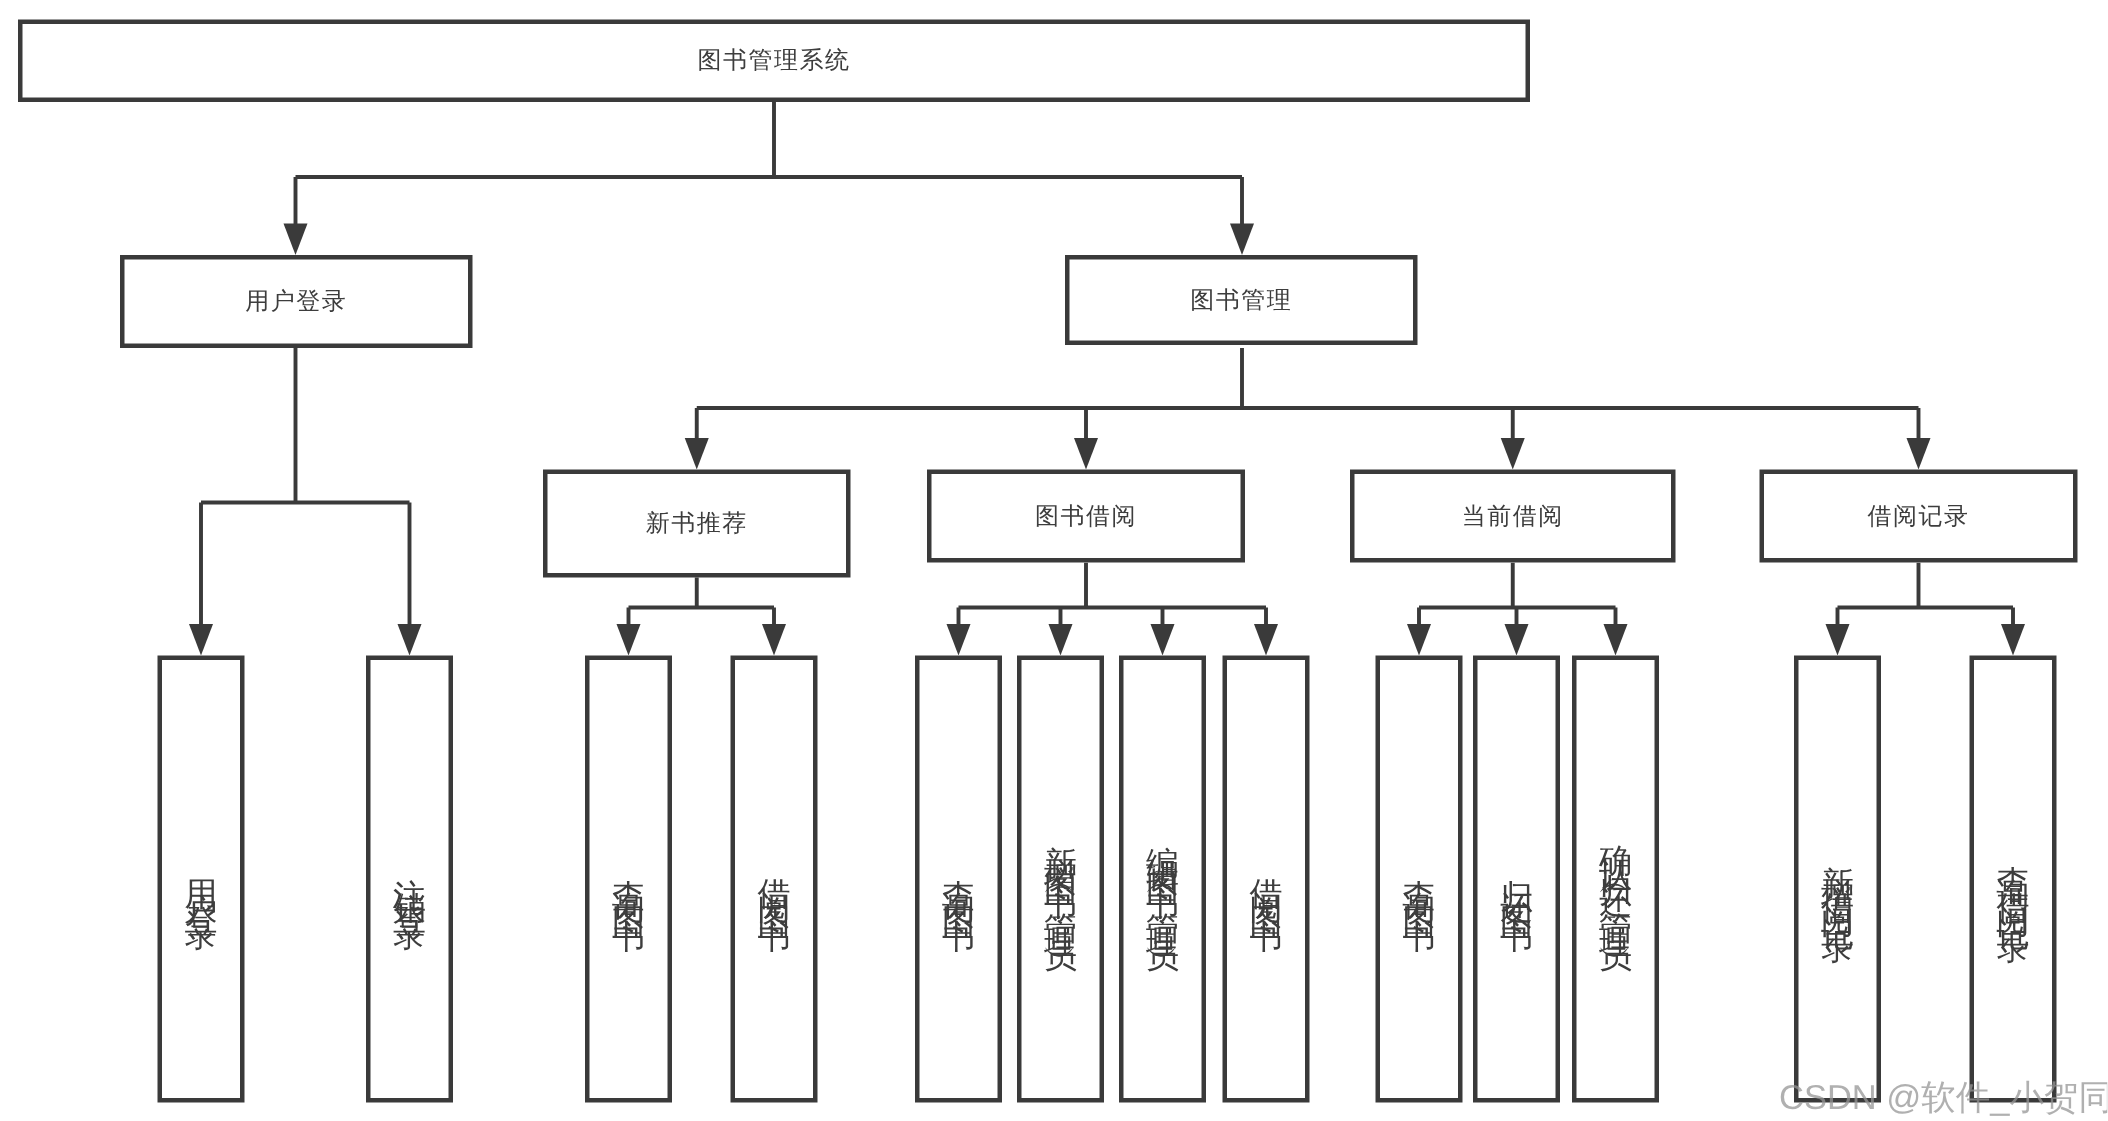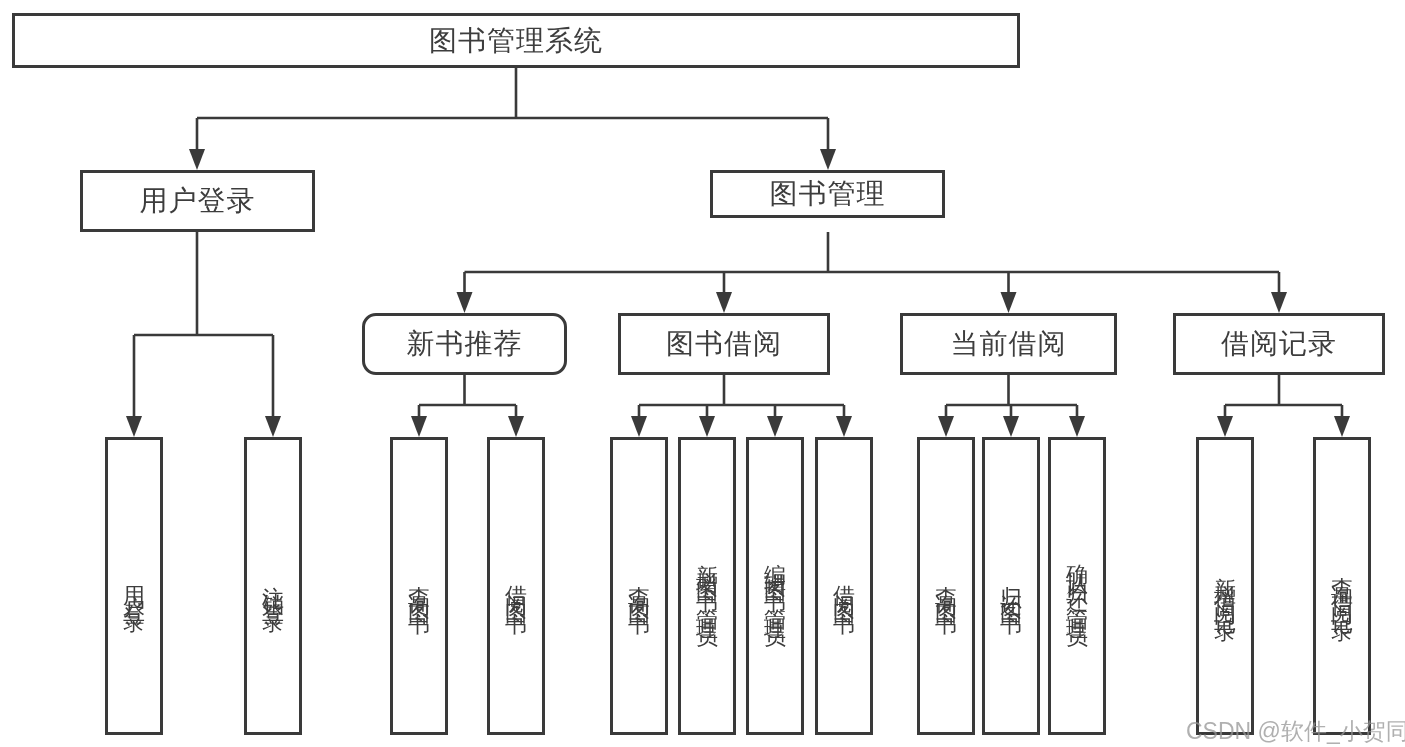--- a/index.html
+++ b/index.html
@@ -26,21 +26,21 @@
     box-sizing: border-box;
     background: #ffffff;
     border: 3px solid #3a3a3a;
     display: flex;
     align-items: center;
     justify-content: center;
     color: #3d3d3d;
     z-index: 2;
   }
   .box.h span {
-    font-size: 28px;
+    font-size: 16px;
     letter-spacing: 1px;
     white-space: nowrap;
   }
   .box.v span {
     writing-mode: vertical-rl;
     text-orientation: mixed;
     font-size: 22px;
     letter-spacing: 9px;
     line-height: 1;
     white-space: nowrap;
@@ -93,25 +93,25 @@
     </g>
   </svg>
 
   <div class="box h" style="left:12px; top:13px; width:1008px; height:55px;">
     <span>图书管理系统</span>
   </div>
 
   <div class="box h" style="left:80px; top:170px; width:235px; height:62px;">
     <span>用户登录</span>
   </div>
-  <div class="box h" style="left:710px; top:170px; width:235px; height:48px;">
+  <div class="box h" style="left:710px; top:170px; width:235px; height:60px;">
     <span>图书管理</span>
   </div>
 
-  <div class="box h" style="left:362px; top:313px; width:205px; height:62px;border-radius:14px;">
+  <div class="box h" style="left:362px; top:313px; width:205px; height:72px;">
     <span>新书推荐</span>
   </div>
   <div class="box h" style="left:900px; top:313px; width:217px; height:62px;">
     <span>当前借阅</span>
   </div>
   <div class="box h" style="left:618px; top:313px; width:212px; height:62px;">
     <span>图书借阅</span>
   </div>
   <div class="box h" style="left:1173px; top:313px; width:212px; height:62px;">
     <span>借阅记录</span>

